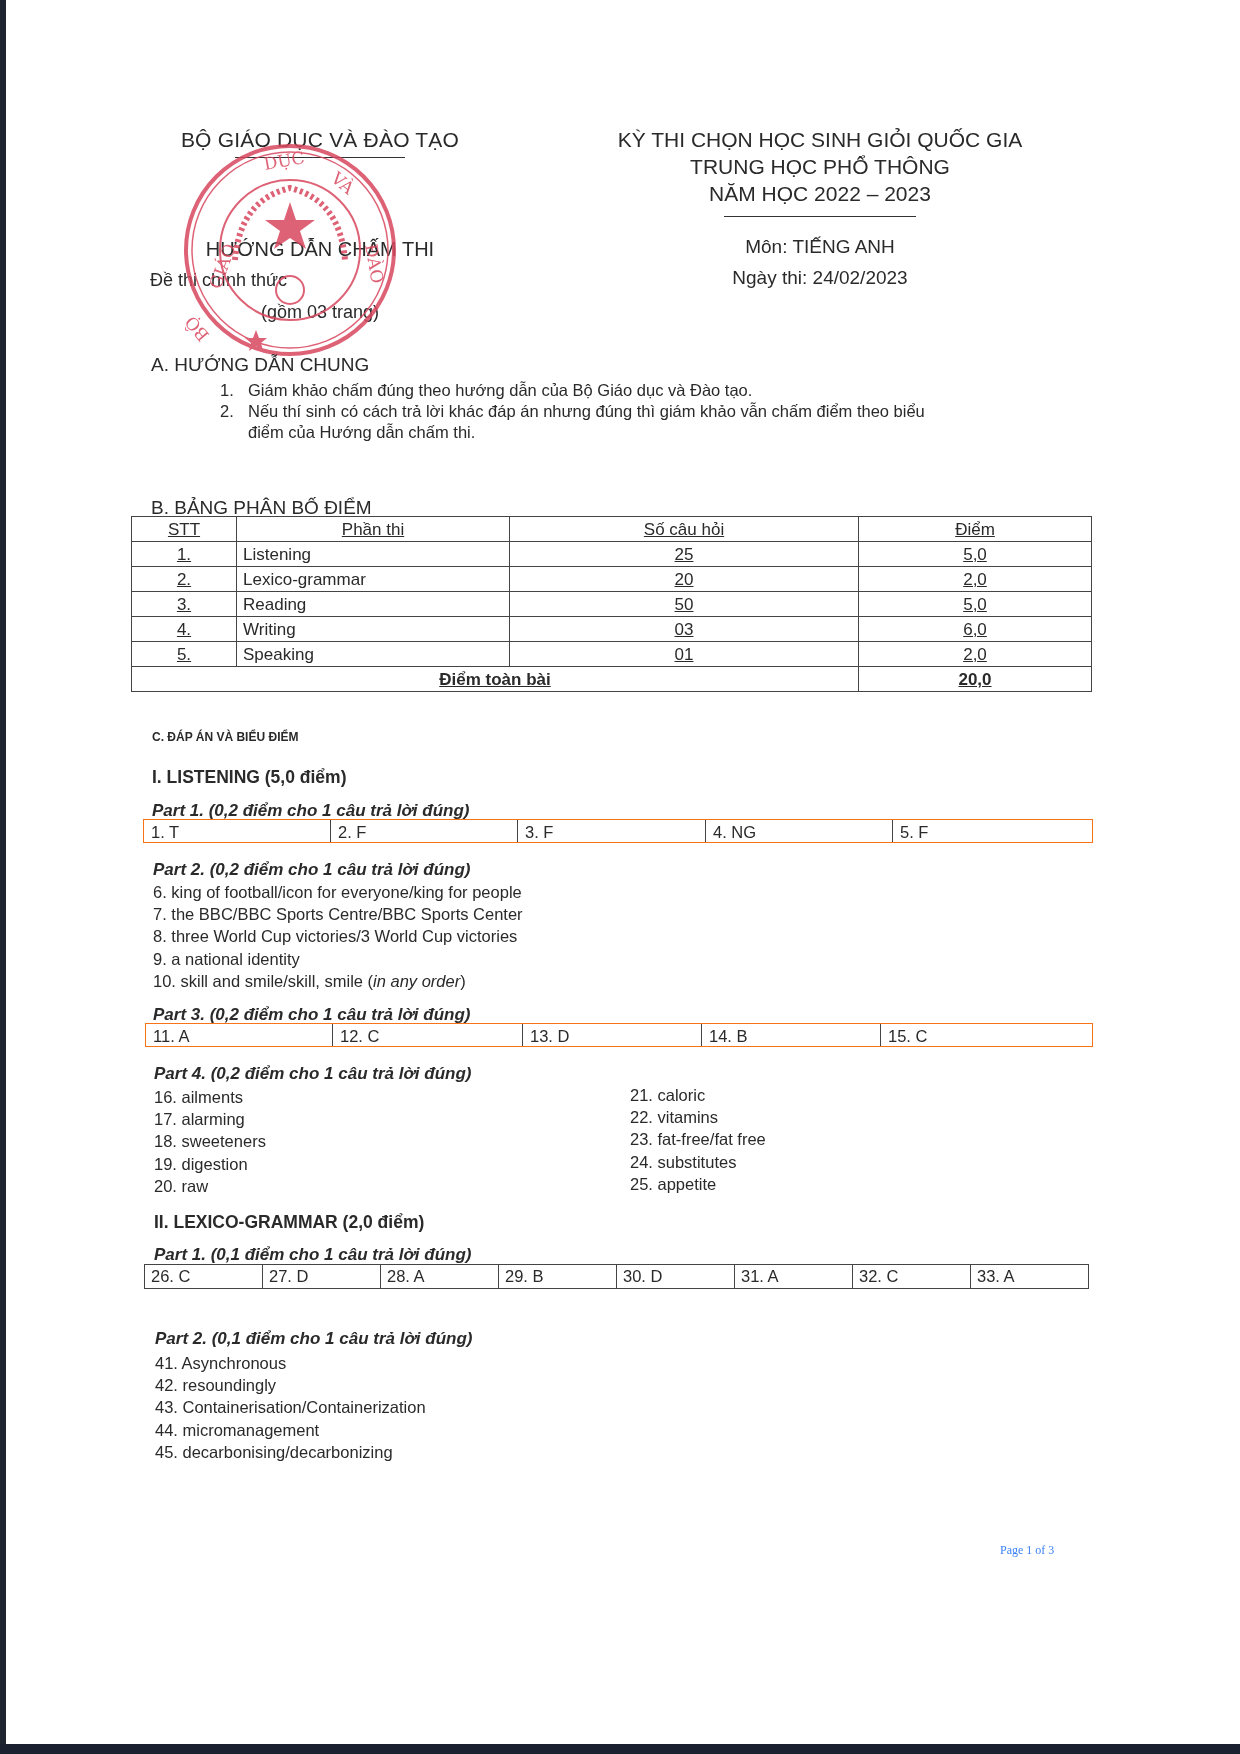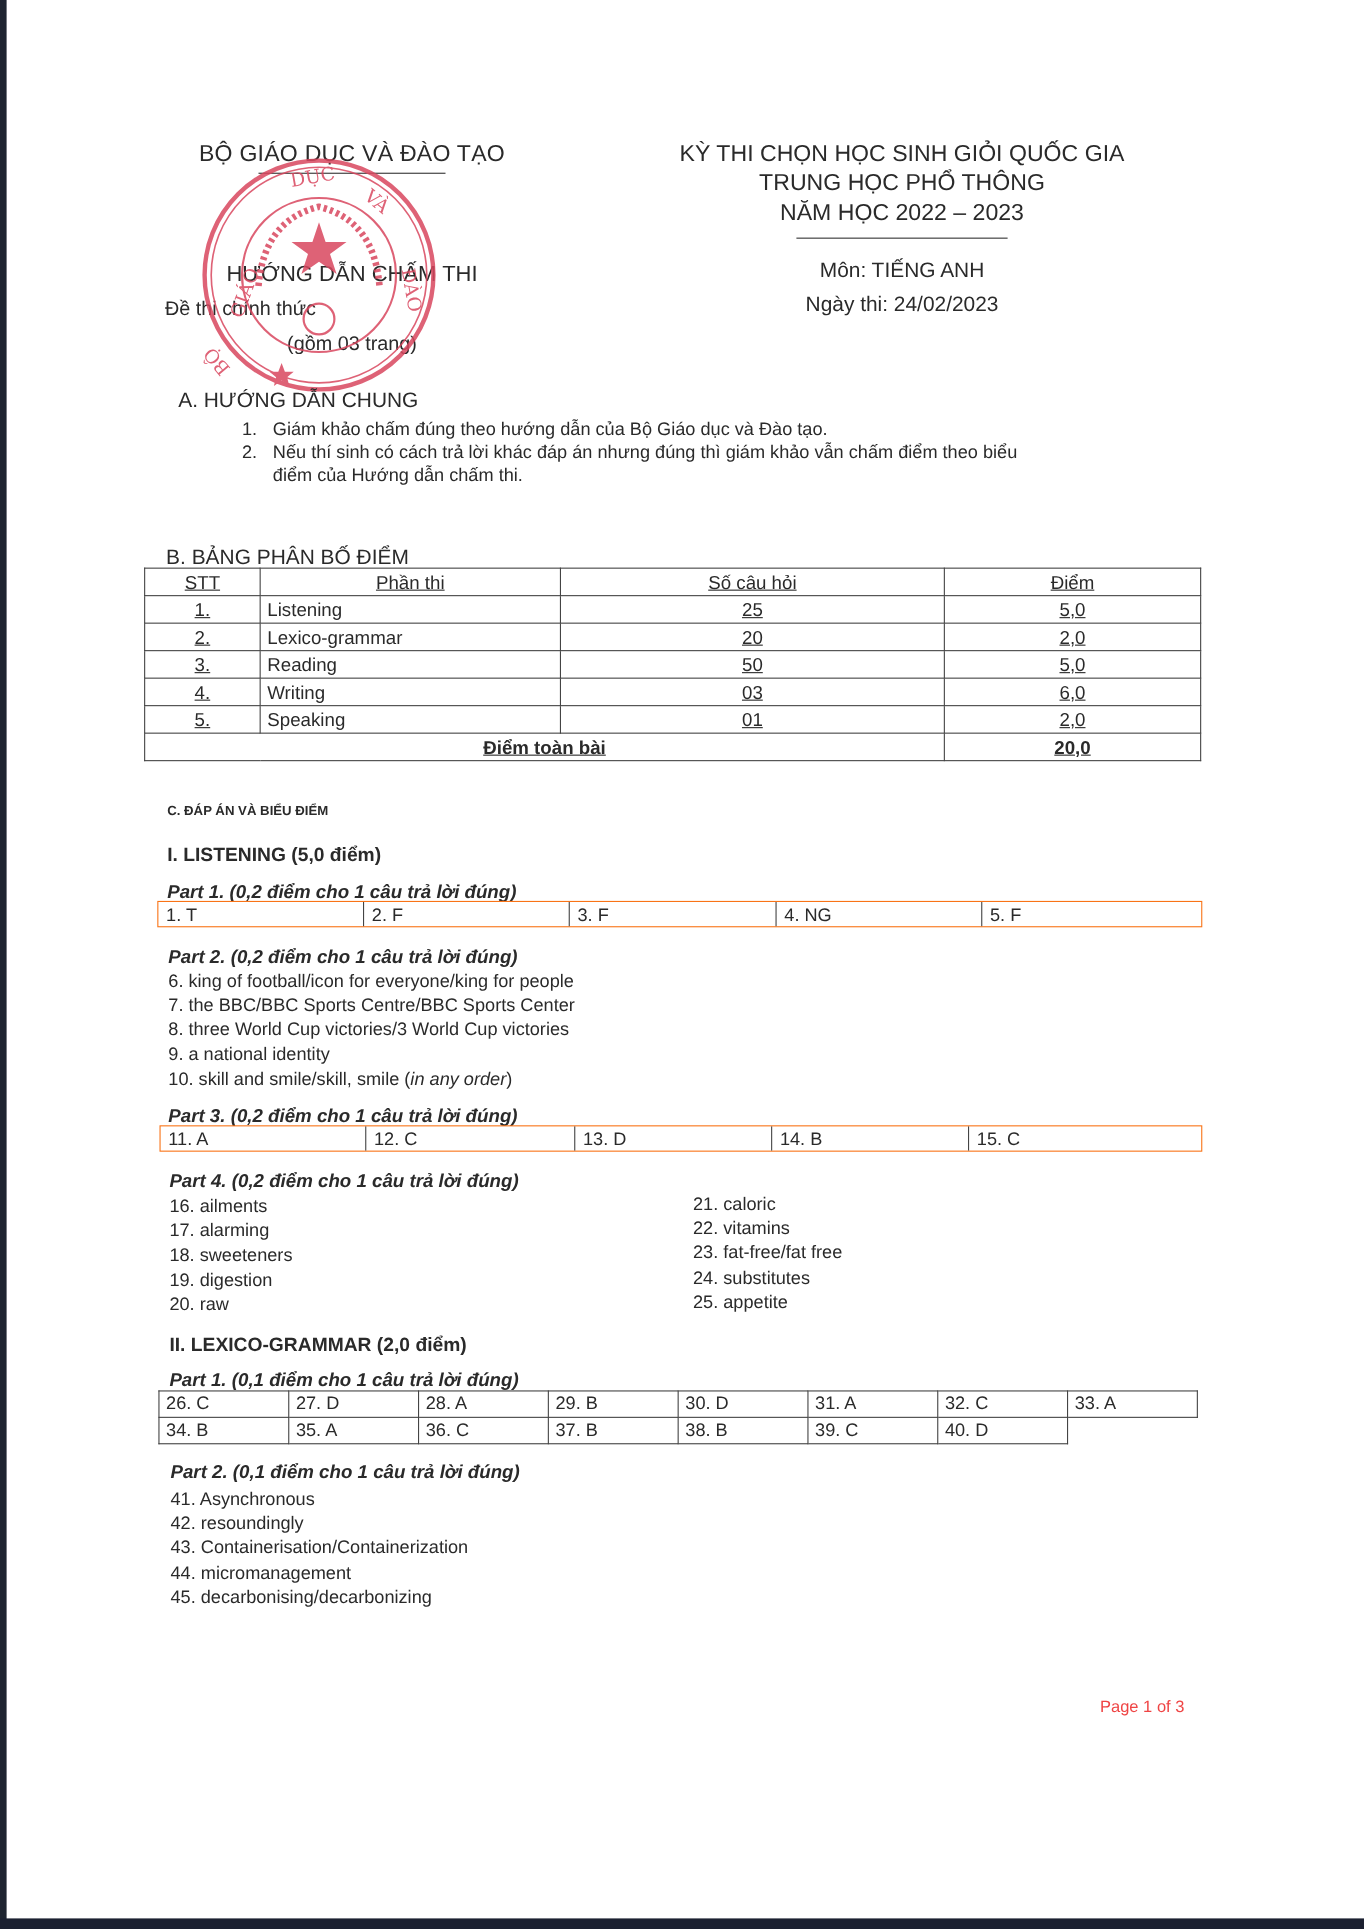--- a/index.html
+++ b/index.html
@@ -30,21 +30,21 @@
   table.dist td.c { text-align:center;text-decoration:underline; }
   .h2 { font-size:17.5px; font-weight:bold; }
   .part { font-size:17px; font-style:italic; font-weight:bold; }
   .grid5 { position:absolute; display:flex; border:1px solid #f97316; font-size:16.5px; }
   .grid5 .cell { border-right:1px solid #444; height:22px; line-height:24px; padding-left:7px; box-sizing:border-box; }
   .grid5 .cell:last-child { border-right:none; }
   .ans { font-size:16.5px; line-height:22.2px; }
   table.lg { border-collapse:collapse; position:absolute; left:144px; top:1264px; font-size:16.5px; }
   table.lg td { border:1px solid #444; height:21px; width:118px; padding:0 6px; line-height:23px; box-sizing:border-box; }
   table.lg td.empty { border:none; border-top:1px solid #444; }
-  .pageno { left:1000px; top:1543px; font-family:Liberation Sans, sans-serif; font-size:15px; color:#ef4444; }
+  .pageno { left:1000px; top:1543px; font-family:Liberation Serif, serif; font-size:12px; color:#3b82f6; }
 </style>
 </head>
 <body>
 
 <div class="scan-left"></div>
 <div class="scan-bottom"></div>
 
 <div class="abs hdr-left">
   <div class="org">BỘ GIÁO DỤC VÀ ĐÀO TẠO</div>
   <div class="rule"></div>
@@ -74,21 +74,21 @@
 
 <div class="abs hdr-right">
   <div>KỲ THI CHỌN HỌC SINH GIỎI QUỐC GIA</div>
   <div>TRUNG HỌC PHỔ THÔNG</div>
   <div>NĂM HỌC 2022 – 2023</div>
   <div class="rule"></div>
   <div class="subject">Môn: TIẾNG ANH</div>
   <div class="date">Ngày thi: 24/02/2023</div>
 </div>
 
-<div class="abs sec" style="left:162px; top:354px;">A. HƯỚNG DẪN CHUNG</div>
+<div class="abs sec" style="left:151px; top:354px;">A. HƯỚNG DẪN CHUNG</div>
 <div class="abs list" style="left:220px; top:380px; width:840px;">
   <div><span class="n">1.</span><span>Giám khảo chấm đúng theo hướng dẫn của Bộ Giáo dục và Đào tạo.</span></div>
   <div><span class="n">2.</span><span>Nếu thí sinh có cách trả lời khác đáp án nhưng đúng thì giám khảo vẫn chấm điểm theo biểu</span></div>
   <div class="cont">điểm của Hướng dẫn chấm thi.</div>
 </div>
 
 <div class="abs sec" style="left:151px; top:497px;">B. BẢNG PHÂN BỐ ĐIỂM</div>
 <table class="dist">
   <tbody>
       <tr>
@@ -187,30 +187,20 @@
       <tr>
     <td>26. C</td>
     <td>27. D</td>
     <td>28. A</td>
     <td>29. B</td>
     <td>30. D</td>
     <td>31. A</td>
     <td>32. C</td>
     <td>33. A</td>
   </tr>
-  <tr>
-    <td>34. B</td>
-    <td>35. A</td>
-    <td>36. C</td>
-    <td>37. B</td>
-    <td>38. B</td>
-    <td>39. C</td>
-    <td>40. D</td>
-    <td class="empty"></td>
-  </tr>
 </tbody>
   </table>
 
 <div class="abs part" style="left:155px; top:1329px;">Part 2. (0,1 điểm cho 1 câu trả lời đúng)</div>
 <div class="abs ans" style="left:155px; top:1352px;">
   <div>41. Asynchronous</div>
   <div>42. resoundingly</div>
   <div>43. Containerisation/Containerization</div>
   <div>44. micromanagement</div>
   <div>45. decarbonising/decarbonizing</div>

